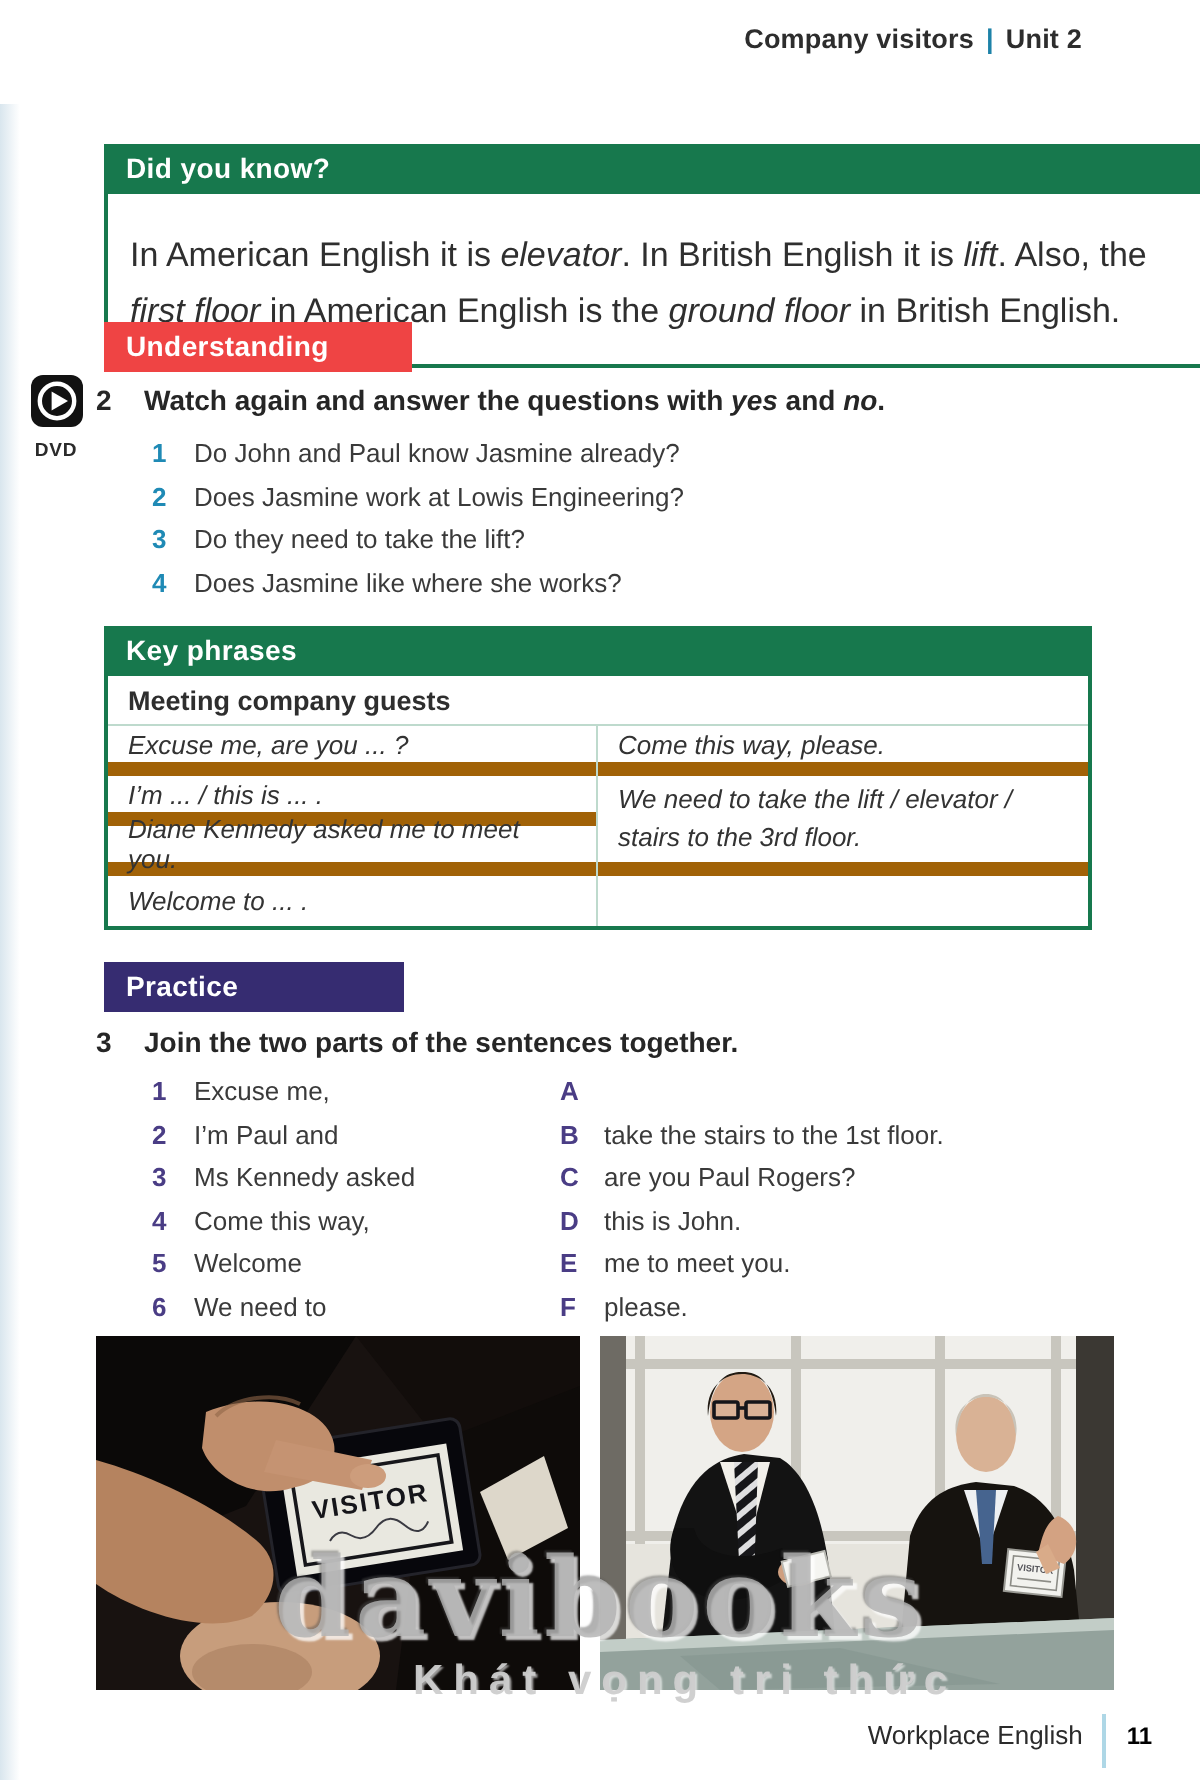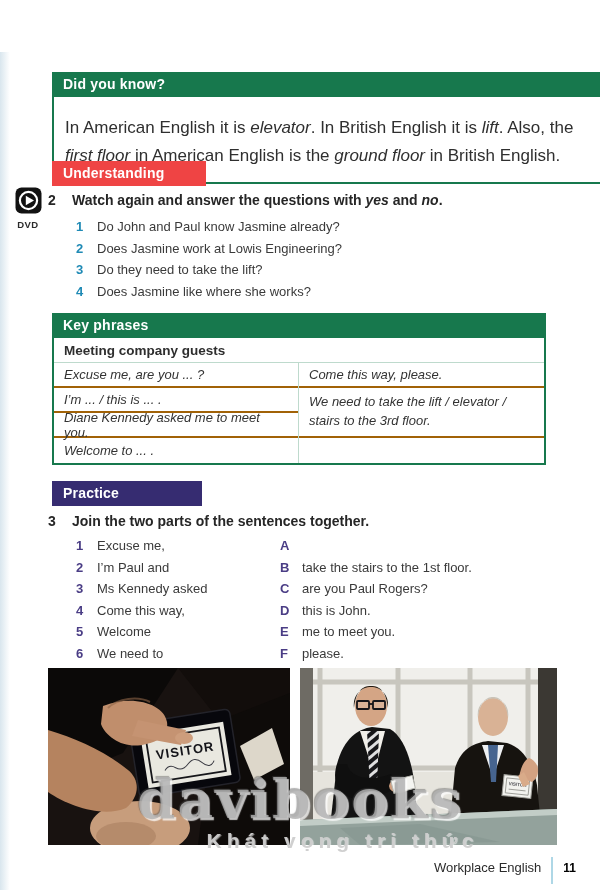--- a/index.html
+++ b/index.html
@@ -37,21 +37,21 @@
   .q-list { position:absolute; left:76px; top:219px; font-size:13px; color:#3a3a3a; }
   .q-row { height:21.6px; display:flex; align-items:flex-start; }
   .q-n { width:21px; color:#1f8ab5; font-weight:bold; }
 
   
   .kp { position:absolute; left:52px; top:313px; width:494px; }
   .kp-body { border:2px solid #17784d; border-top:none; background:#fff; font-size:13px; }
   .kp-sub { font-weight:bold; font-size:13.5px; padding:5px 10px 4px; border-bottom:1px solid #bedacd; height:25px; }
   .kp-grid { display:grid; grid-template-columns:1fr 1fr; }
   .kp-col-l { border-right:1px solid #bedacd; }
-  .kp-cell { font-style:italic; padding:3px 10px; display:flex; align-items:center; border-bottom:2px solid #a16207; color:#333; }
+  .kp-cell { font-style:italic; padding:3px 10px; display:flex; align-items:center; border-bottom:7px solid #a16207; color:#333; }
   .h1r { height:25px; } .h2r { height:50px; line-height:1.45; }
   .last { border-bottom:none; }
 
   
   .pr-bar { position:absolute; left:52px; top:481px; width:150px; }
   .match { position:absolute; left:76px; top:538px; width:480px; font-size:13px; color:#3a3a3a; }
   .m-row { display:flex; height:21.6px; }
   .m-n { width:21px; color:#4a3d85; font-weight:bold; }
   .m-l { width:183px; }
   .m-a { width:22px; color:#4a3d85; font-weight:bold; }
@@ -76,20 +76,23 @@
   .f-title { font-size:13px; color:#2b2b2b; }
   .f-div { width:2px; height:27px; background:#aed7e6; margin:0 10px; margin-top:6px; }
   .f-page { font-size:12px; font-weight:bold; color:#000000; }
 </style>
 </head>
 <body>
 
 <div class="page">
   <div class="left-strip"></div>
 
+  <div class="hdr">
+    <span>Company visitors</span><span class="sep">|</span><span>Unit 2</span>
+  </div>
 
   <div class="dyk">
     <div class="bar green">Did you know?</div>
     <div class="dyk-body">
       <span>In American English it is </span><span class="it">elevator</span><span>. In British English it is </span><span class="it">lift</span><span>. Also, the </span><span class="it">first floor</span><span> in American English is the </span><span class="it">ground floor</span><span> in British English.</span>
     </div>
   </div>
 
   <div class="bar blue und-bar">Understanding</div>
 

